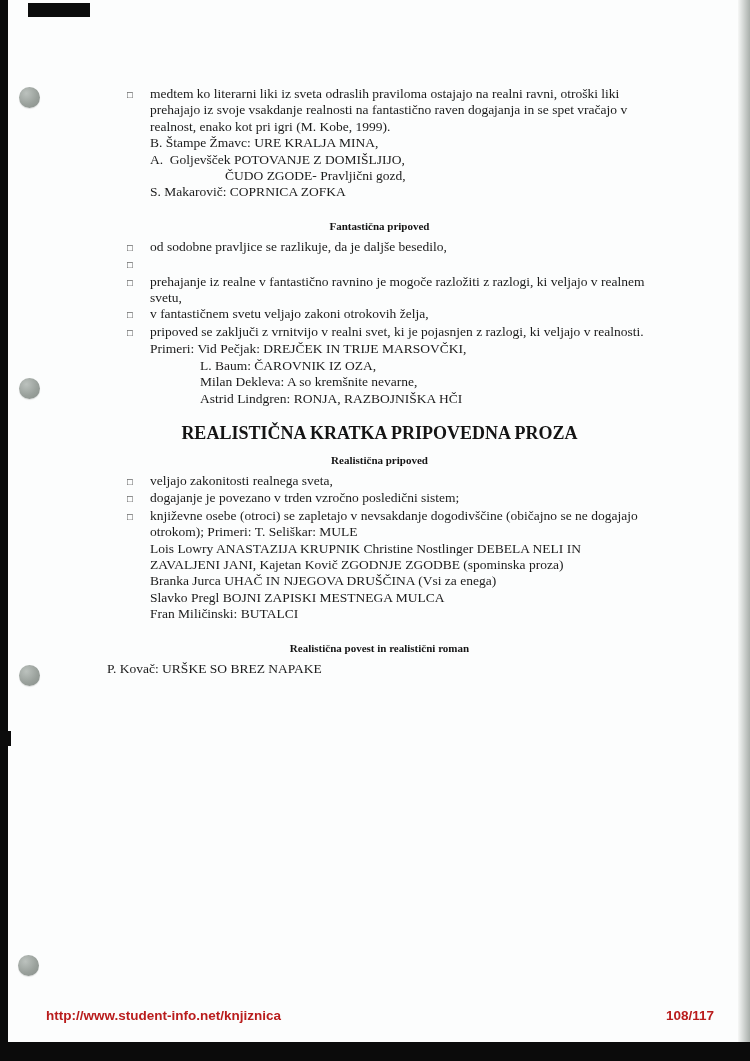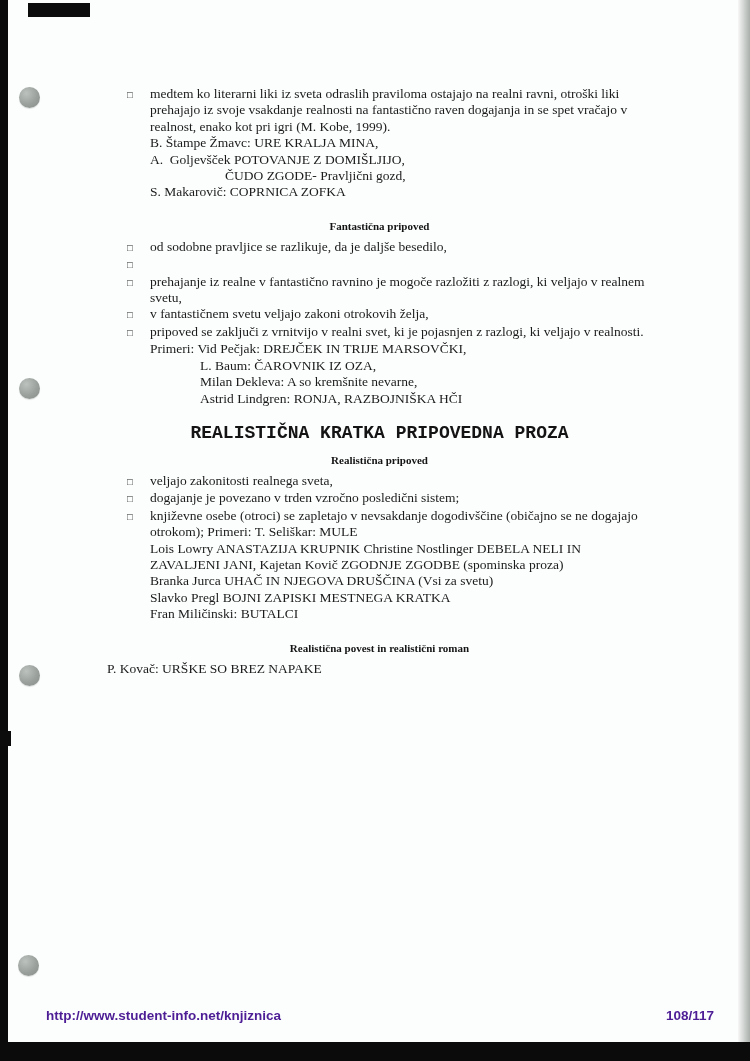--- a/index.html
+++ b/index.html
@@ -35,30 +35,30 @@
     font-size:13.5px; line-height:16.4px;
   }
   .bullet-row { display:flex; align-items:flex-start; }
   .glyph { flex:none; width:23px; margin-left:20px; font-size:9.5px; line-height:16.4px; padding-top:1px; }
   .btext { flex:1 1 auto; }
   .line  { white-space:pre-wrap; }
   .ml1 { margin-left:43px; }
   .ml2 { margin-left:93px; }
   .ml3 { margin-left:118px; }
   h1, h2 { margin:0; text-align:center; font-weight:bold; color:#141414; }
-  h1 { font-size:18px;   line-height:24px; margin-top:14px;font-family:Liberation Mono, monospace; }
+  h1 { font-size:18px;   line-height:24px; margin-top:14px; }
   h2 { font-size:11px; line-height:22px; margin-top:14px; margin-bottom:2px; }
   h2.sub { margin-top:4px; }
   .para { white-space:pre-wrap; margin-top:16px; }
 
   
   .footer-url, .footer-page {
     position:absolute; top:1008px;
     font-family:"Liberation Sans", sans-serif;
-    font-weight:bold; font-size:13.5px; color:#4c1d95;
+    font-weight:bold; font-size:13.5px; color:#b91c1c;
   }
   .footer-url  { left:46px; }
   .footer-page { left:666px; }
 </style>
 </head>
 <body>
 
 <div class="page">
 
   <div class="edge-left"></div>
@@ -114,22 +114,22 @@
     </div>
     <div class="bullet-row">
       <span class="glyph">□</span>
       <div class="btext">dogajanje je povezano v trden vzročno posledični sistem;</div>
     </div>
     <div class="bullet-row">
       <span class="glyph">□</span>
       <div class="btext">književne osebe (otroci) se zapletajo v nevsakdanje dogodivščine (običajno se ne dogajajo otrokom); Primeri: T. Seliškar: MULE</div>
     </div>
     <div class="line ml1">Lois Lowry ANASTAZIJA KRUPNIK Christine Nostlinger DEBELA NELI IN ZAVALJENI JANI, Kajetan Kovič ZGODNJE ZGODBE (spominska proza)</div>
-    <div class="line ml1">Branka Jurca UHAČ IN NJEGOVA DRUŠČINA (Vsi za svetu)</div>
-    <div class="line ml1">Slavko Pregl BOJNI ZAPISKI MESTNEGA KRATKA</div>
+    <div class="line ml1">Branka Jurca UHAČ IN NJEGOVA DRUŠČINA (Vsi za enega)</div>
+    <div class="line ml1">Slavko Pregl BOJNI ZAPISKI MESTNEGA MULCA</div>
     <div class="line ml1">Fran Miličinski: BUTALCI</div>
 
     <h2>Realistična povest in realistični roman</h2>
     <div class="line">P. Kovač: URŠKE SO BREZ NAPAKE</div>
 
   </div>
 
   <div class="footer-url">http://www.student-info.net/knjiznica</div>
   <div class="footer-page">108/117</div>
 

